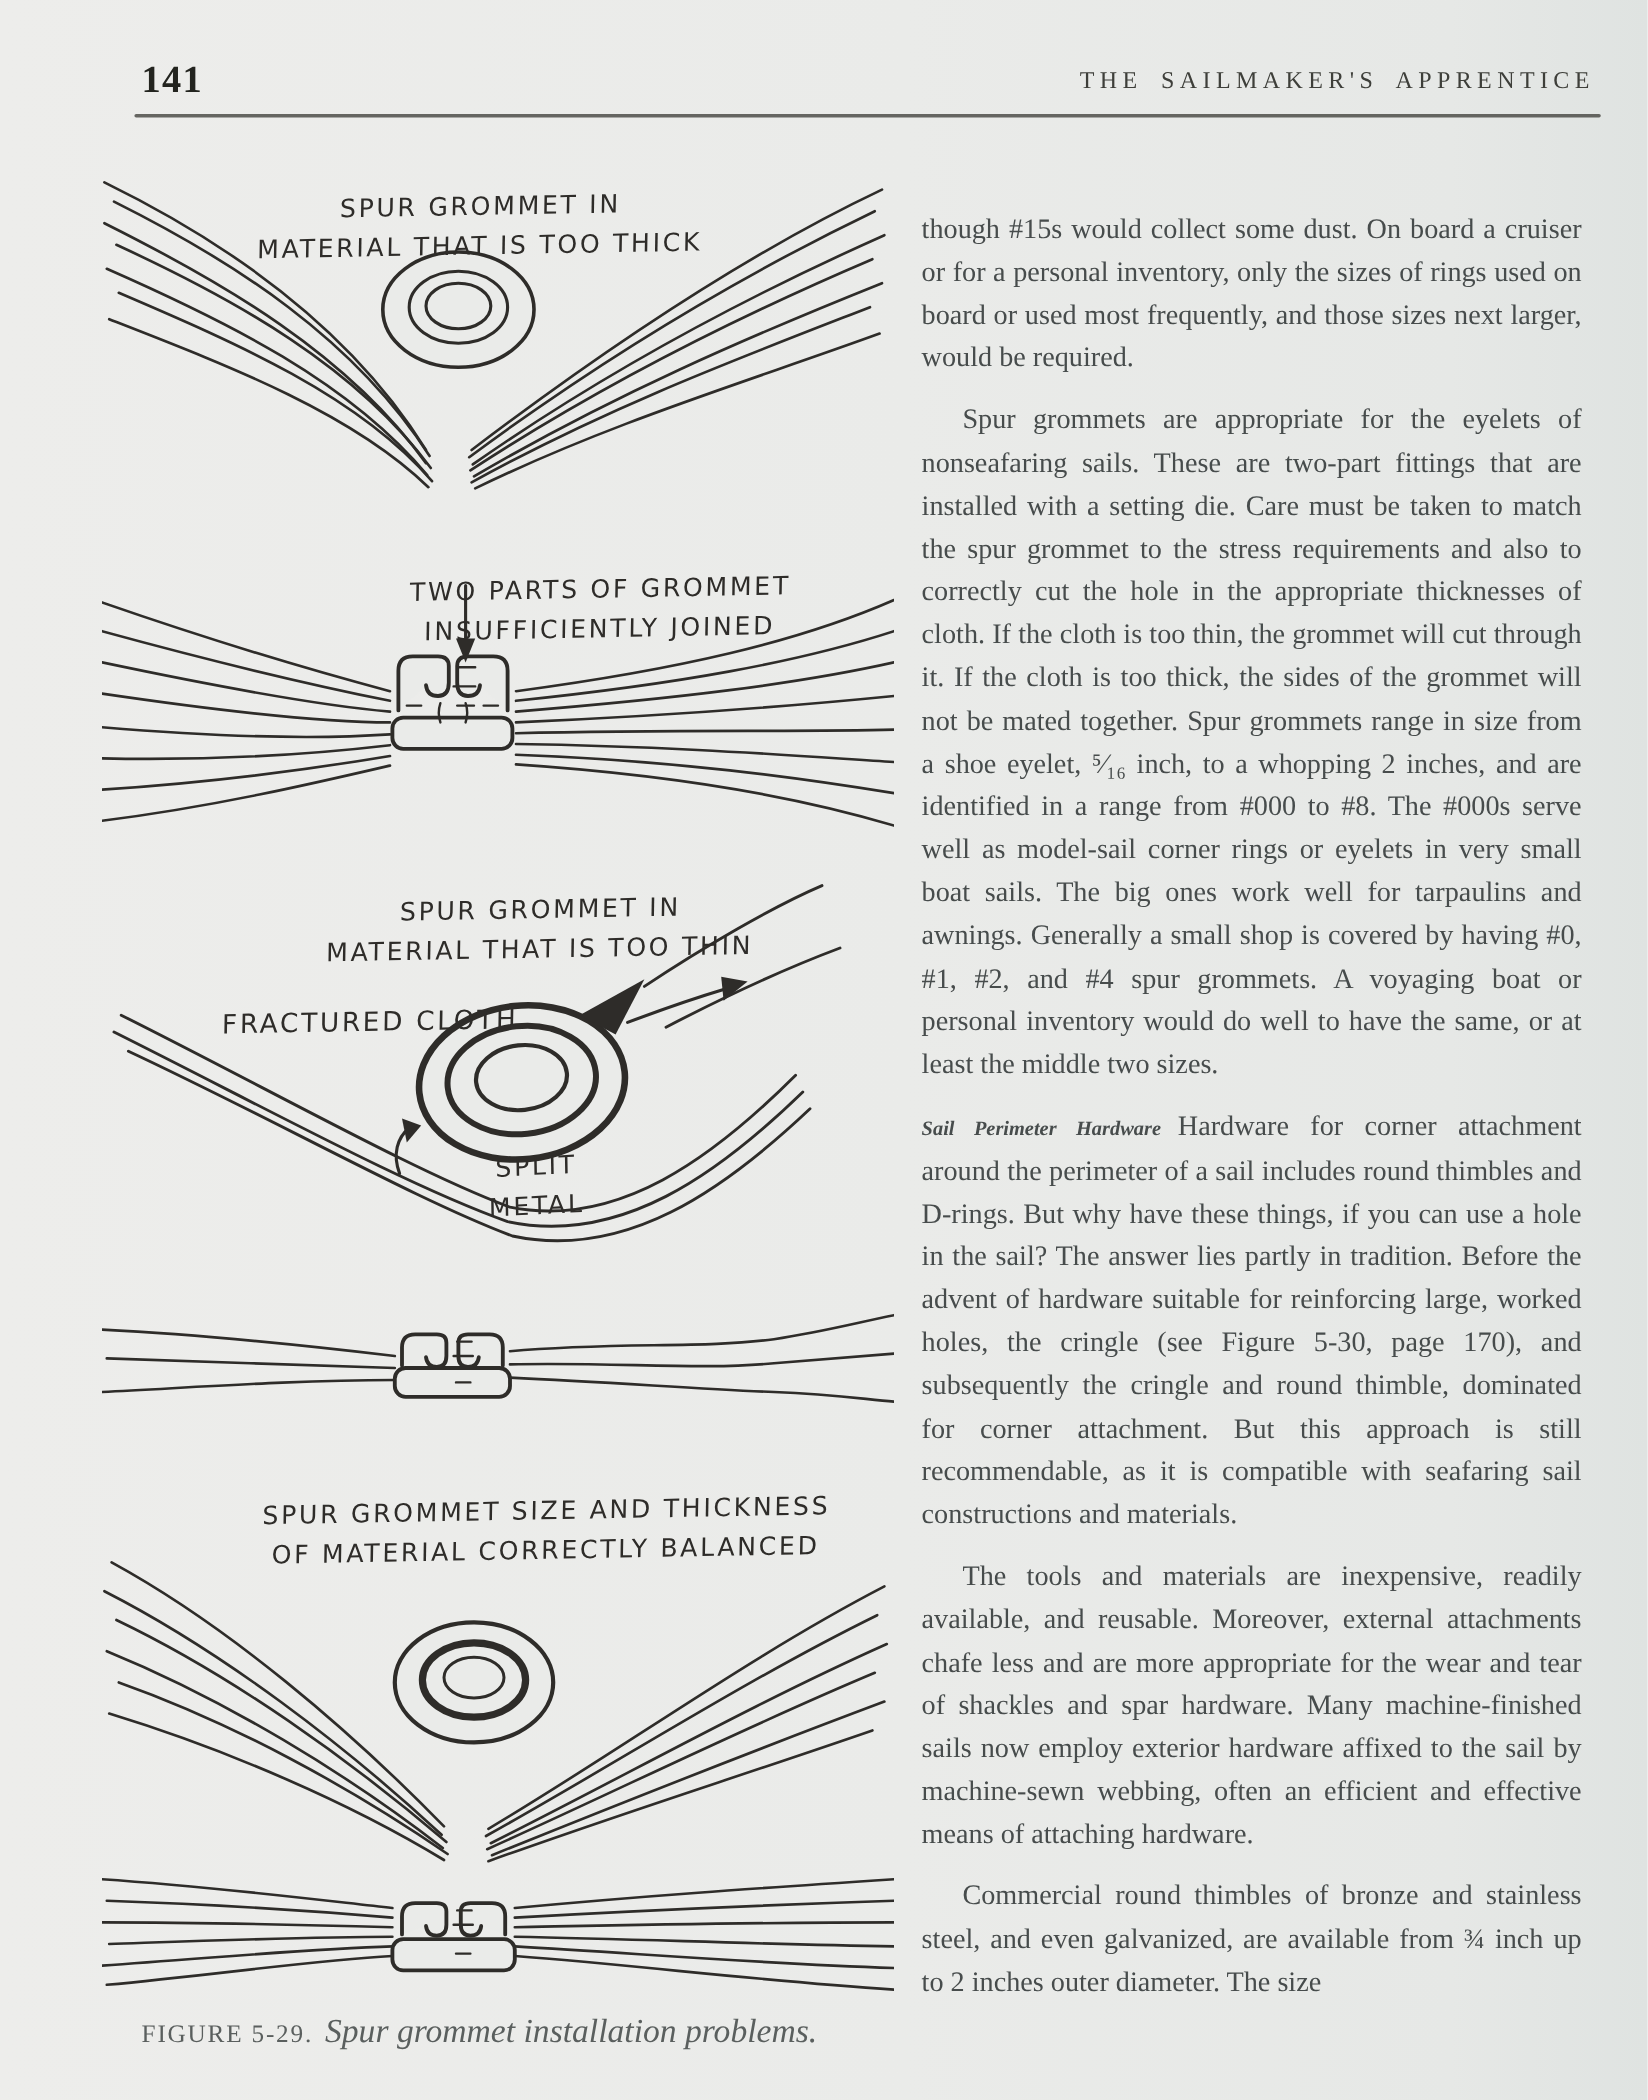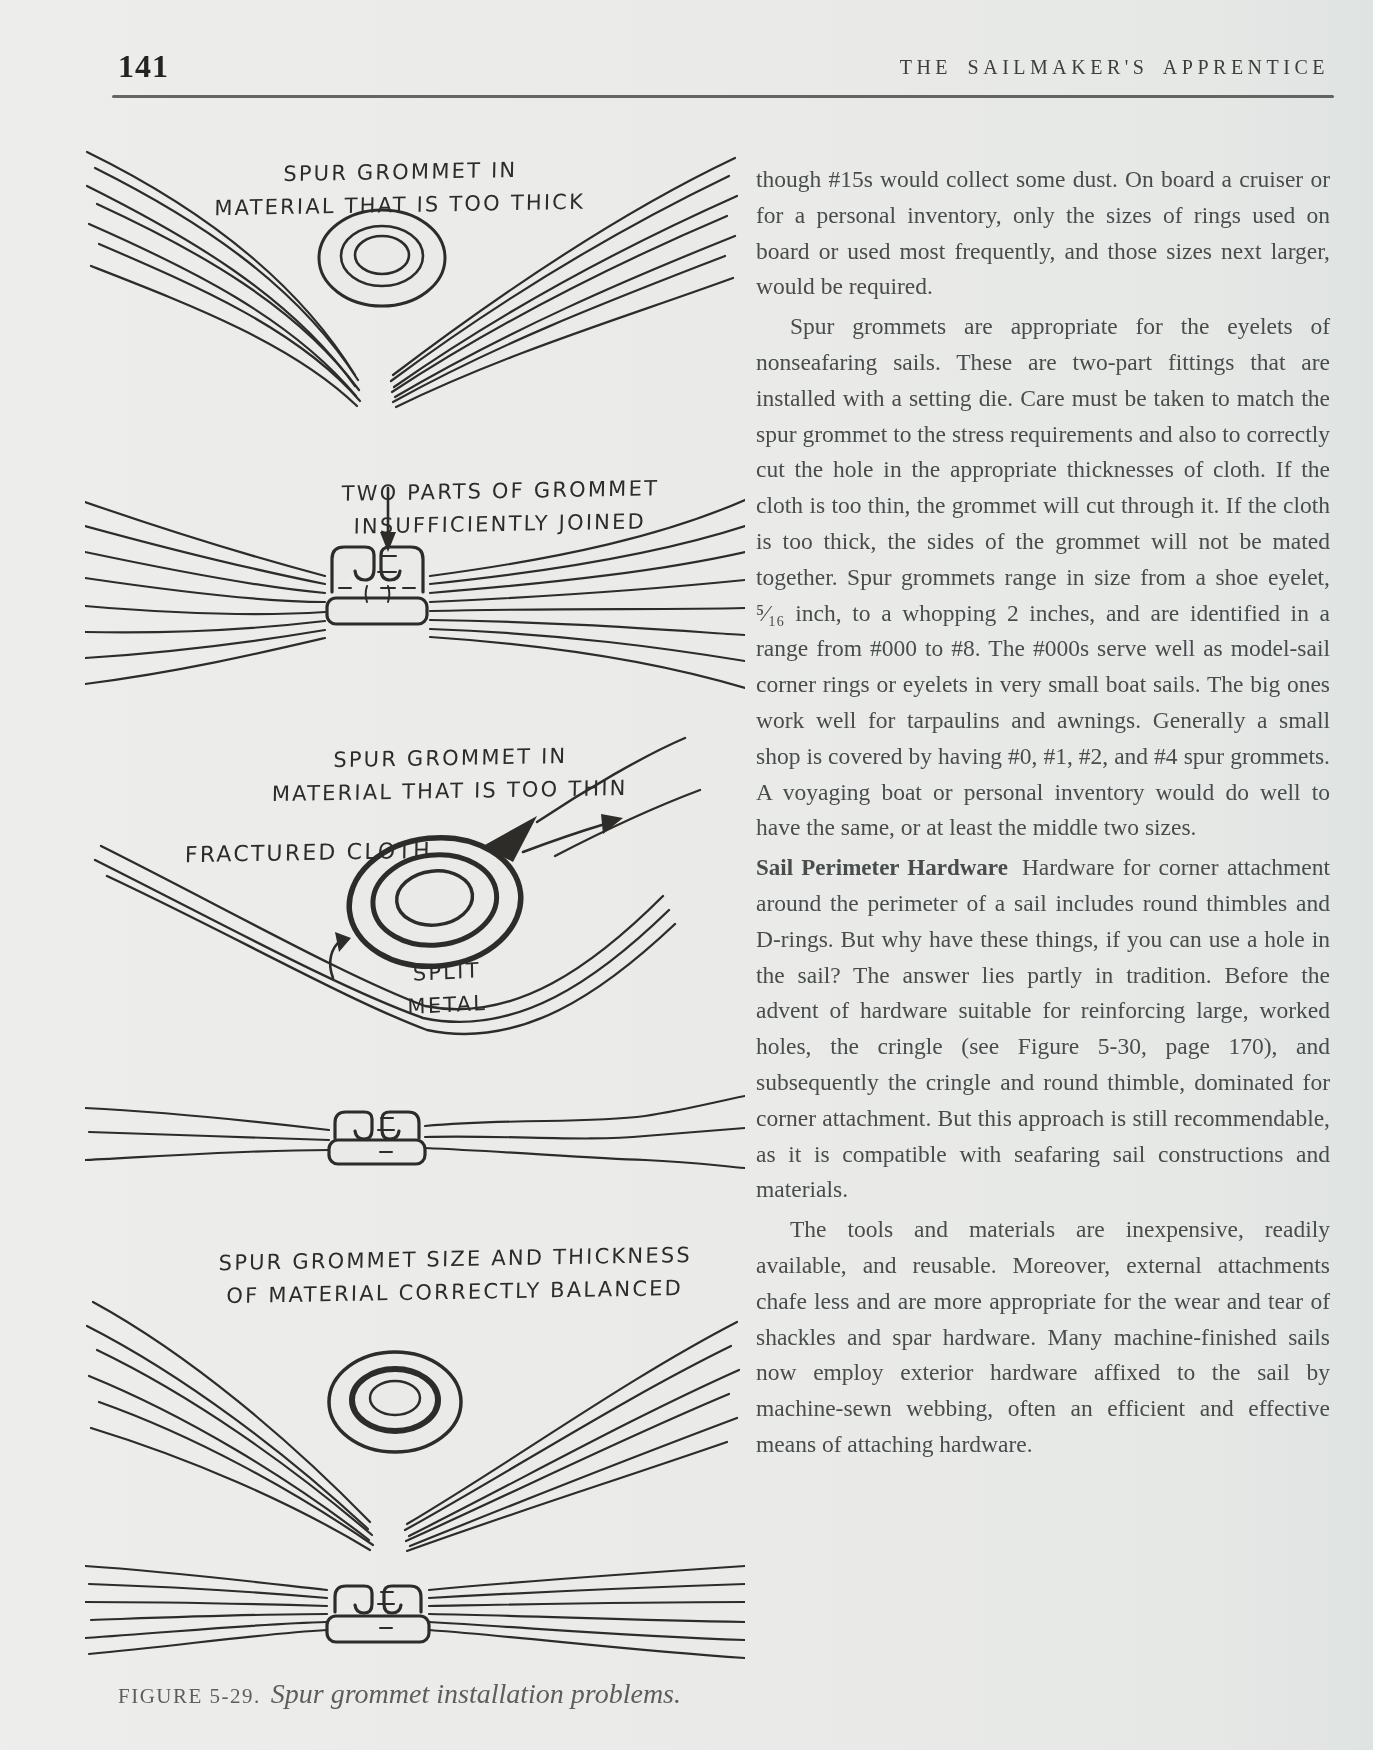--- a/index.html
+++ b/index.html
@@ -26,24 +26,24 @@
     color:#2e2c29;letter-spacing:2.2px;line-height:33px;font-size:21px;
     transform:skewX(-2deg) rotate(-1deg);
   }
   .hand .l{display:block;}
   .center{text-align:center;}
   .artwork{position:absolute;left:85px;top:140px;}
   .bodycol{
     position:absolute;left:752px;top:158px;width:582px;height:1578px;overflow:hidden;
     text-align:justify;font-size:23.5px;line-height:35.8px;color:#474c4c;
   }
-  .bodycol p{margin:4px;}
+  .bodycol p{margin:16px;}
   .indent{text-indent:34px;}
   .sect{margin-top:34px;}
-  .runin{font-weight:bold;padding-right:14px;font-size:23px;}
+  .runin{font-weight:bold;font-style:italic;padding-right:14px;font-size:17px;}
   .caption{
     position:absolute;left:118px;top:1678px;width:580px;color:#5a5f5e;
   }
   .cap-label{font-size:21px;letter-spacing:1.5px;}
   .cap-text{font-style:italic;font-size:28px;margin-left:10px;}
   svg .ink{stroke:#2e2c29;fill:none;stroke-linecap:round;}
 </style>
 </head>
 <body>
 
@@ -219,13 +219,14 @@
 
 <div class="caption">
   <span class="cap-label">FIGURE 5-29.</span><span class="cap-text">Spur grommet installation problems.</span>
 </div>
 
 <div class="bodycol">
   <p>though #15s would collect some dust. On board a cruiser or for a personal inventory, only the sizes of rings used on board or used most frequently, and those sizes next larger, would be required.</p>
   <p class="indent">Spur grommets are appropriate for the eyelets of nonseafaring sails. These are two-part fittings that are installed with a setting die. Care must be taken to match the spur grommet to the stress requirements and also to correctly cut the hole in the appropriate thicknesses of cloth. If the cloth is too thin, the grommet will cut through it. If the cloth is too thick, the sides of the grommet will not be mated together. Spur grommets range in size from a shoe eyelet, ⁵⁄₁₆ inch, to a whopping 2 inches, and are identified in a range from #000 to #8. The #000s serve well as model-sail corner rings or eyelets in very small boat sails. The big ones work well for tarpaulins and awnings. Generally a small shop is covered by having #0, #1, #2, and #4 spur grommets. A voyaging boat or personal inventory would do well to have the same, or at least the middle two sizes.</p>
   <p class="sect"><span class="runin">Sail Perimeter Hardware</span><span>Hardware for corner attachment around the perimeter of a sail includes round thimbles and D-rings. But why have these things, if you can use a hole in the sail? The answer lies partly in tradition. Before the advent of hardware suitable for reinforcing large, worked holes, the cringle (see Figure 5-30, page 170), and subsequently the cringle and round thimble, dominated for corner attachment. But this approach is still recommendable, as it is compatible with seafaring sail constructions and materials.</span></p>
   <p class="indent">The tools and materials are inexpensive, readily available, and reusable. Moreover, external attachments chafe less and are more appropriate for the wear and tear of shackles and spar hardware. Many machine-finished sails now employ exterior hardware affixed to the sail by machine-sewn webbing, often an efficient and effective means of attaching hardware.</p>
+  <p class="indent">Commercial round thimbles of bronze and stainless steel, and even galvanized, are available from ¾ inch up to 2 inches outer diameter. The size</p>
 </div>
 
 </body></html>

